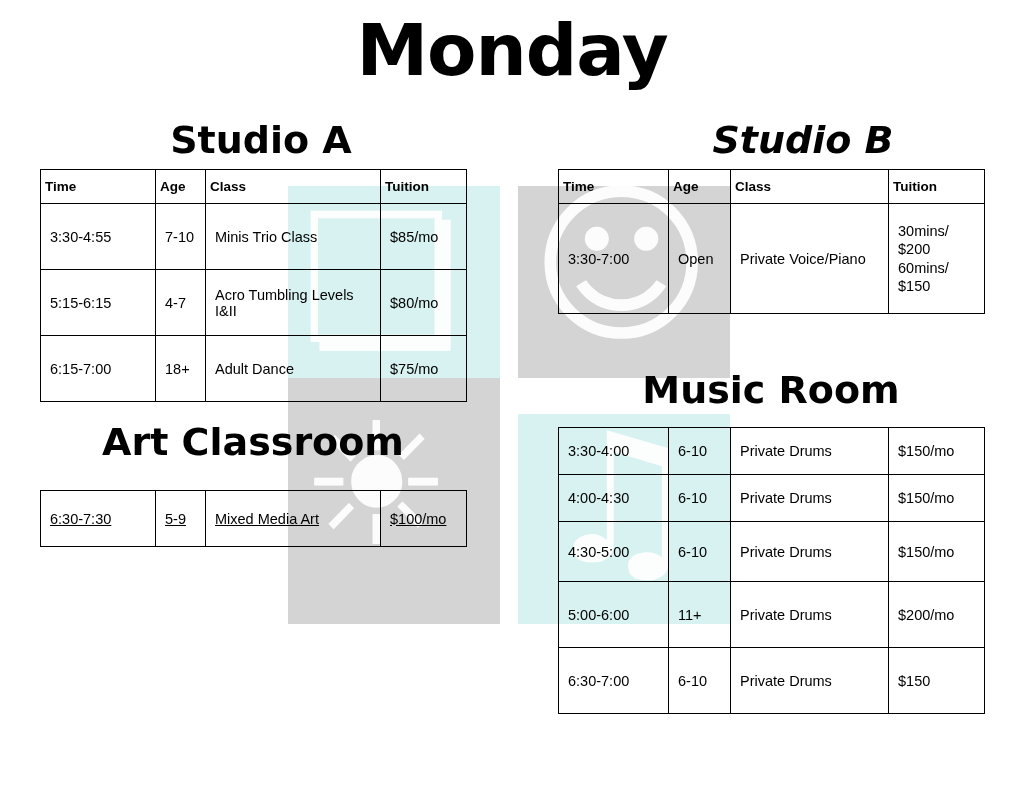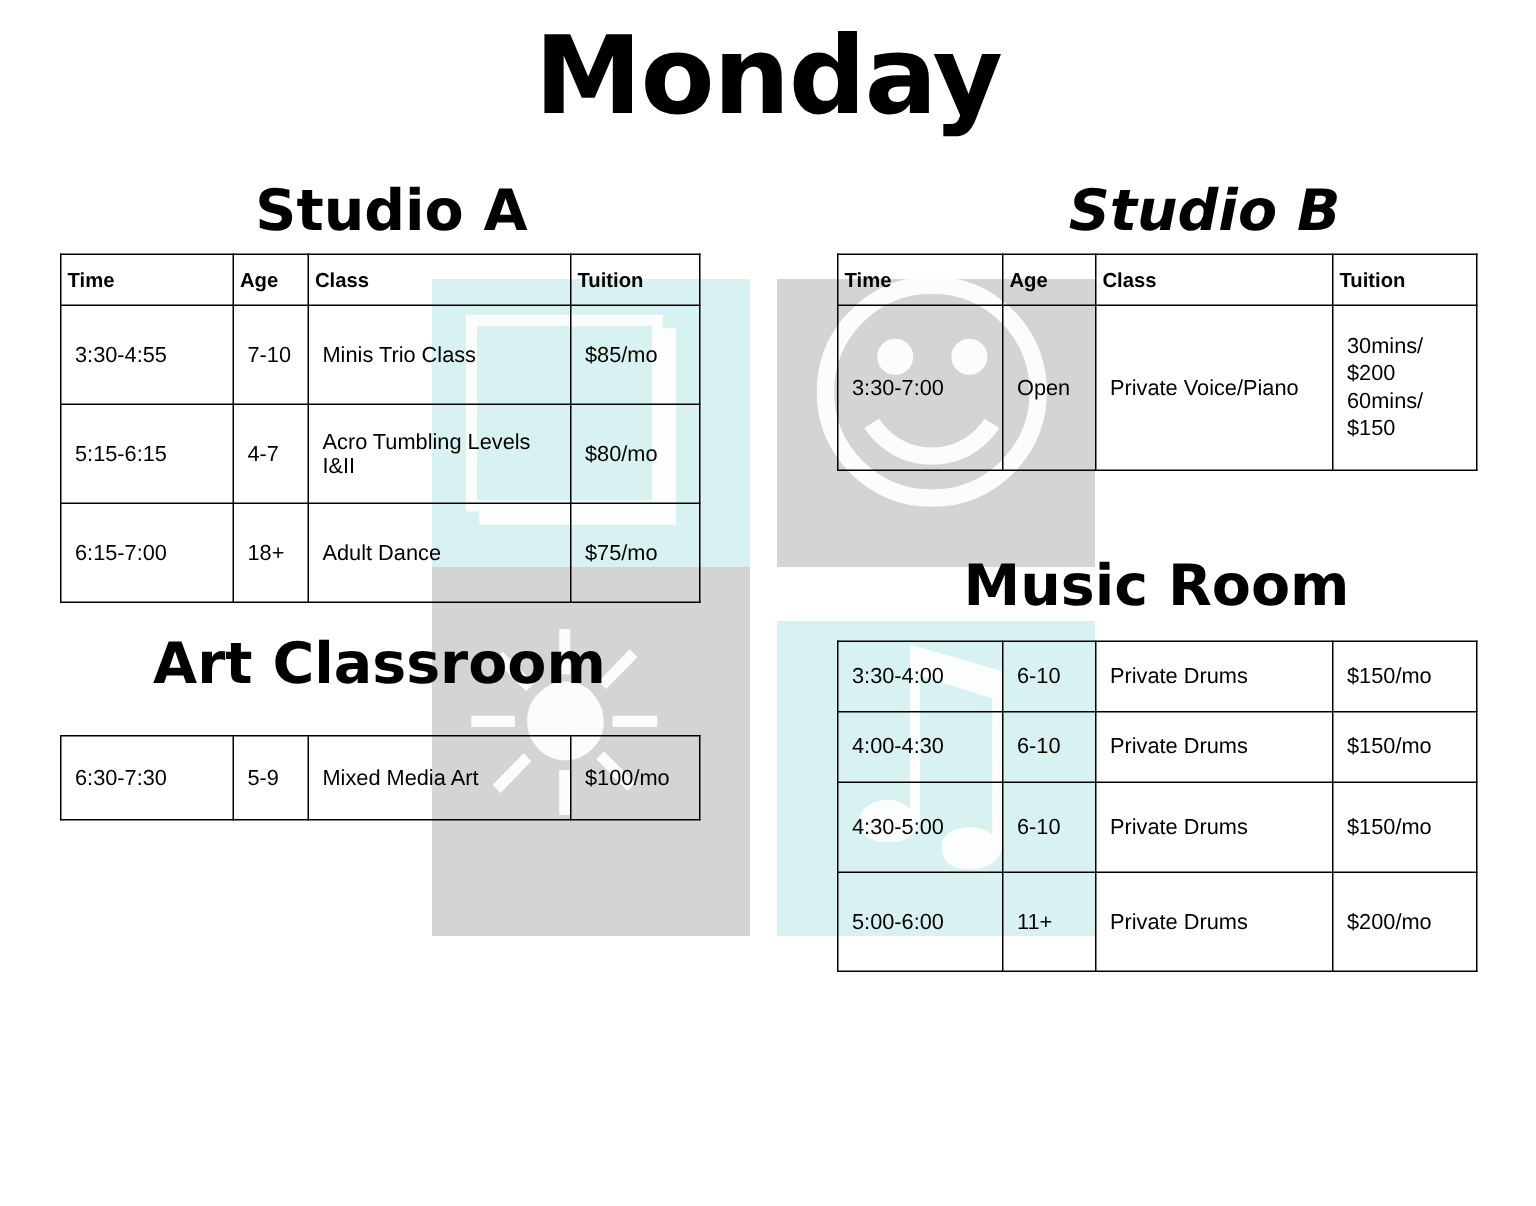--- a/index.html
+++ b/index.html
@@ -132,21 +132,21 @@
   .blk {
     position: absolute;
   }
 
   #studio-a-title { left: 48px; top: 110px; width: 426px; }
   #studio-a-table { left: 40px; top: 161px; }
   #studio-a-table table { width: 426px; }
 
   #art-title { left: 40px; top: 412px; width: 426px; }
   #art-table { left: 40px; top: 482px; }
-  #art-table table { width: 426px; }
+  #art-table table { width: 426px; text-decoration: underline; }
 
   #studio-b-title { left: 590px; top: 110px; width: 426px; font-style: italic; }
   #studio-b-table { left: 558px; top: 161px; }
   #studio-b-table table { width: 426px; }
 
   #music-title { left: 558px; top: 360px; width: 426px; }
   #music-table { left: 558px; top: 419px; }
   #music-table table { width: 426px; border-radius: 31px; }
 
   .small-open { font-size: 11px; }
@@ -294,17 +294,23 @@
           <td>6-10</td>
           <td>Private Drums</td>
           <td>$150/mo</td>
         </tr>
         <tr style="height:66px">
           <td>5:00-6:00</td>
           <td>11+</td>
           <td>Private Drums</td>
           <td>$200/mo</td>
         </tr>
+        <tr style="height:66px">
+          <td>6:30-7:00</td>
+          <td>6-10</td>
+          <td>Private Drums</td>
+          <td>$150</td>
+        </tr>
       </tbody>
     </table>
   </div>
 
 </div>
 
 </body></html>

